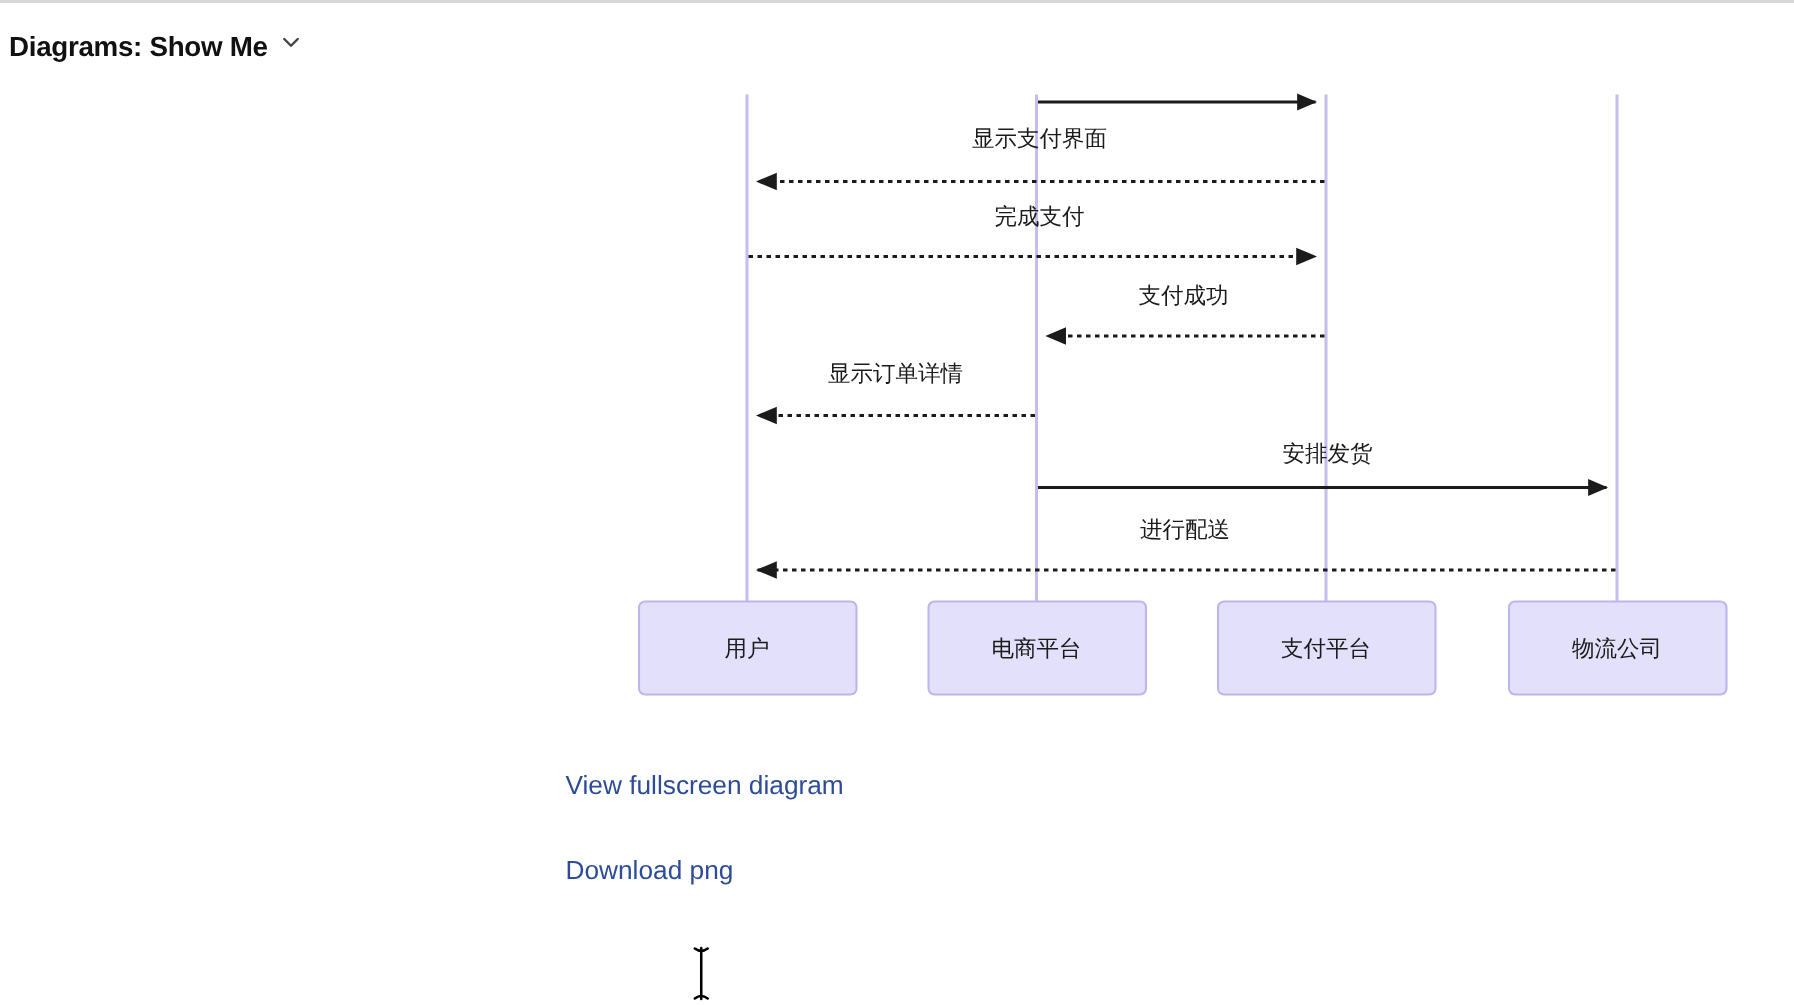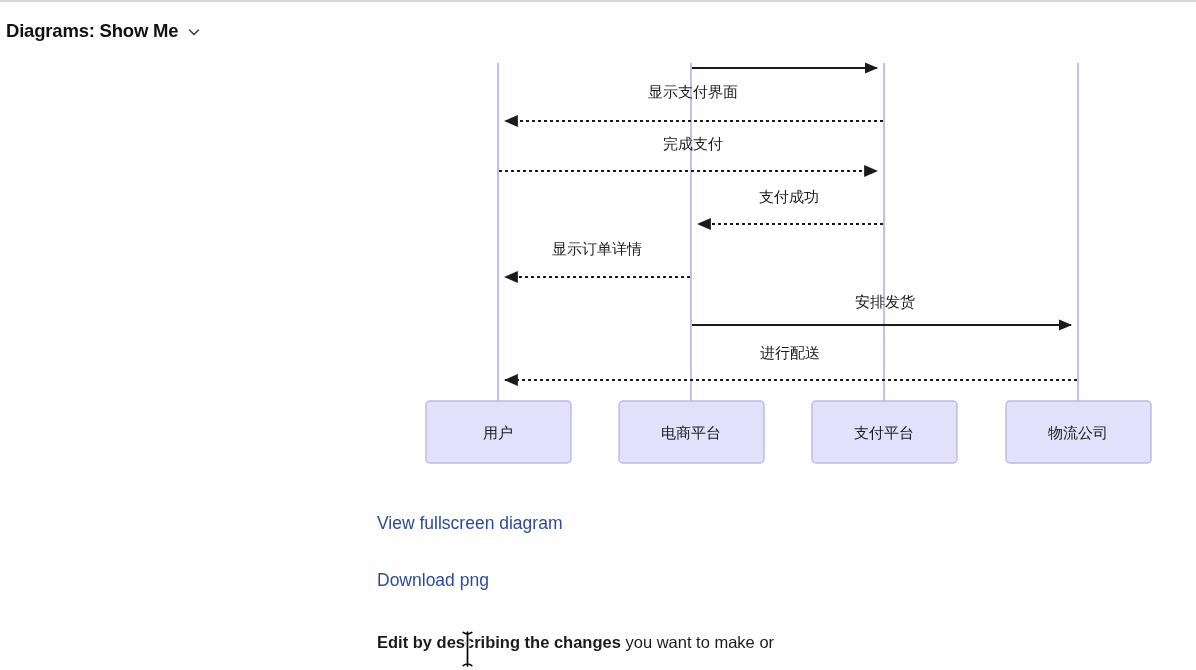--- a/index.html
+++ b/index.html
@@ -25,21 +25,20 @@
     position: absolute;
     left: 0; top: 0;
     width: 1196px;
     height: 2px;
     background: #d8d8d8;
   }
   .header {
     position: absolute;
     left: 6px; top: 20px;
     display: flex;
-    align-items: center;
     gap: 9px;
   }
   .header-title {
     font-size: 18.5px;
     font-weight: 700;
     letter-spacing: -0.2px;
     color: #111111;
     white-space: nowrap;
   }
   .chevron {
@@ -155,23 +154,20 @@
           <text x="1078" y="437.5" text-anchor="middle" font-size="15" font-family="&quot;Liberation Sans&quot;, &quot;DejaVu Sans&quot;, sans-serif" fill="#1b1b1b">物流公司</text>
         </g>
     </svg>
   </div>
 
   <div class="links">
     <a class="link" href="#">View fullscreen diagram</a>
     <a class="link" href="#">Download png</a>
   </div>
 
-  <div class="edit-line">
-    <b>Edit by describing the changes</b><span> you want to make or</span>
-  </div>
 
   <svg class="ibeam" viewBox="0 0 13 42" width="13" height="42">
     <g fill="#ffffff" stroke="#ffffff" stroke-width="3.4" stroke-linecap="round">
       <path d="M6.5 4 L6.5 38"></path>
       <path d="M2.2 4.4 Q6.5 7.6 10.8 4.4"></path>
       <path d="M2.2 37.6 Q6.5 34.4 10.8 37.6"></path>
     </g>
     <g fill="none" stroke="#000000" stroke-width="1.7" stroke-linecap="round">
       <path d="M6.5 4 L6.5 38"></path>
       <path d="M2.2 4.4 Q6.5 7.6 10.8 4.4"></path>

